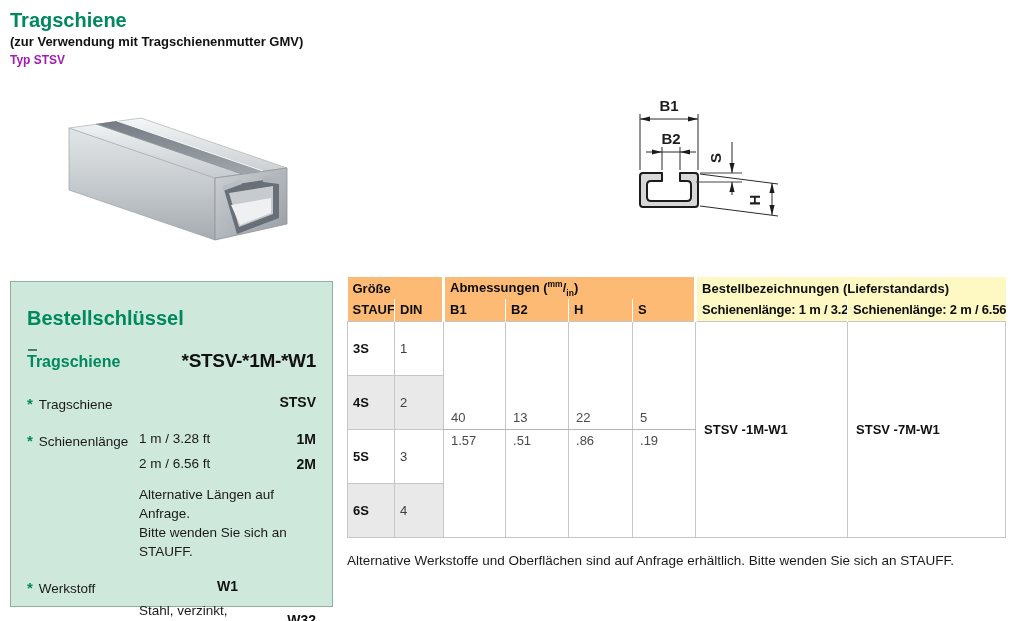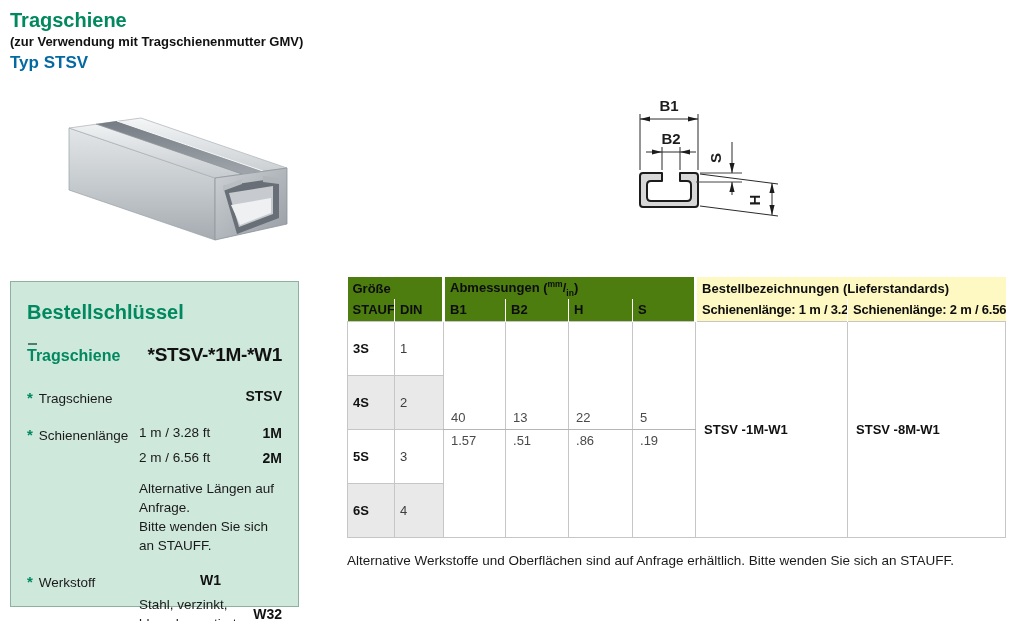--- a/index.html
+++ b/index.html
@@ -8,55 +8,55 @@
     position: relative;
     background: #ffffff;
     font-family: "Liberation Sans", "DejaVu Sans", sans-serif;
     color: #1a1a1a;
     overflow: hidden;
   }
   
   .page-header { position: absolute; left: 10px; top: 8px; }
   .page-title { color: #00885f; font-size: 20px; font-weight: bold; line-height: 1.25; }
   .page-subtitle { color: #111111; font-size: 13px; font-weight: bold; line-height: 1.45; }
-  .page-type { color: #0369a1; font-size: 17px; font-weight: bold; line-height: 1.35; }
+  .page-type { color: #a21caf; font-size: 12px; font-weight: bold; line-height: 1.35; }
 
   
   .rail-photo { position: absolute; left: 25px; top: 92px; }
   .profile-drawing { position: absolute; left: 610px; top: 82px; }
   .dim-text { font-size: 15px; font-weight: 600; fill: #1c1c1c; }
 
   
   .okey {
     position: absolute; left: 10px; top: 281px;
-    width: 289px; height: 326px;
+    width: 323px; height: 326px;
     background: #cfe8dc;
     border: 1px solid #8fb0a1;
-    padding: 19px 16px 10px 16px;
+    padding: 25px 16px 10px 16px;
   }
   .okey-heading { color: #00885f; font-size: 20px; font-weight: bold; }
   .okey-code-row { display: flex; justify-content: space-between; align-items: baseline; margin-top: 20px; }
   .okey-product { color: #00885f; font-size: 16px; font-weight: bold; position: relative; }
   .okey-product::before { content: ""; position: absolute; left: 1px; top: -4px; width: 9px; height: 2px; background: #4e7f6d; }
   .okey-code { color: #111111; font-size: 19px; font-weight: bold; letter-spacing: -0.3px; }
   .okrow { display: grid; grid-template-columns: 112px 1fr auto; font-size: 13.5px; line-height: 1.4; }
   .okrow .star { color: #00885f; font-weight: bold; margin-right: 6px; font-size: 15px; }
   .okrow .label { color: #1a1a1a; }
   .okrow .opt { color: #1a1a1a; }
   .okrow .val { color: #111111; font-weight: bold; font-size: 14px; text-align: center; }
   .okrow .val.mid { align-self: center; }
   .mt20 { margin-top: 21px; } .mt16 { margin-top: 15px; } .mt4 { margin-top: 3px; }
   .mt12 { margin-top: 12px; }
 
   
   .dim-table-wrap { position: absolute; left: 347px; top: 277px; }
   table.dims { border-collapse: collapse; table-layout: fixed; width: 658px; }
   table.dims th, table.dims td { font-size: 13px; overflow: hidden; white-space: nowrap; }
   
-  th.hg { background: #4d7c0f; color: #0d0d0d; font-weight: bold; text-align: left; padding: 1px 5px; height: 22px; }
+  th.hg { background: #fdba74; color: #0d0d0d; font-weight: bold; text-align: left; padding: 1px 5px; height: 22px; }
   th.green { background: #fef9c3; }
   th.sep2 { border-left: 3px solid #ffffff; }
   th.sep1 { border-left: 1px solid #ffffff; }
   th.lenhdr { font-size: 12.3px; letter-spacing: -0.2px; }
   .unit { font-weight: bold; }
   .unit sup { font-size: 8.5px; vertical-align: super; }
   .unit sub { font-size: 8.5px; vertical-align: sub; }
   
   td.c { height: 54px; vertical-align: middle; padding: 2px 5px; border: 1px solid #c6c6c6; }
   td.stauff { font-weight: bold; color: #111111; }
@@ -227,21 +227,21 @@
     </thead>
     <tbody>
       <tr>
         <td class="c stauff stripe">3S</td>
         <td class="c din stripe">1</td>
         <td class="dimcell dimtop" rowspan="2">40</td>
         <td class="dimcell dimtop" rowspan="2">13</td>
         <td class="dimcell dimtop" rowspan="2">22</td>
         <td class="dimcell dimtop" rowspan="2">5</td>
         <td class="ordercell" rowspan="4">STSV -1M-W1</td>
-        <td class="ordercell" rowspan="4">STSV -8M-W1</td>
+        <td class="ordercell" rowspan="4">STSV -7M-W1</td>
       </tr>
       <tr class="alt">
         <td class="c stauff stripe">4S</td>
         <td class="c din stripe">2</td>
       </tr>
       <tr>
         <td class="c stauff stripe">5S</td>
         <td class="c din stripe">3</td>
         <td class="dimcell dimbot" rowspan="2">1.57</td>
         <td class="dimcell dimbot" rowspan="2">.51</td>

